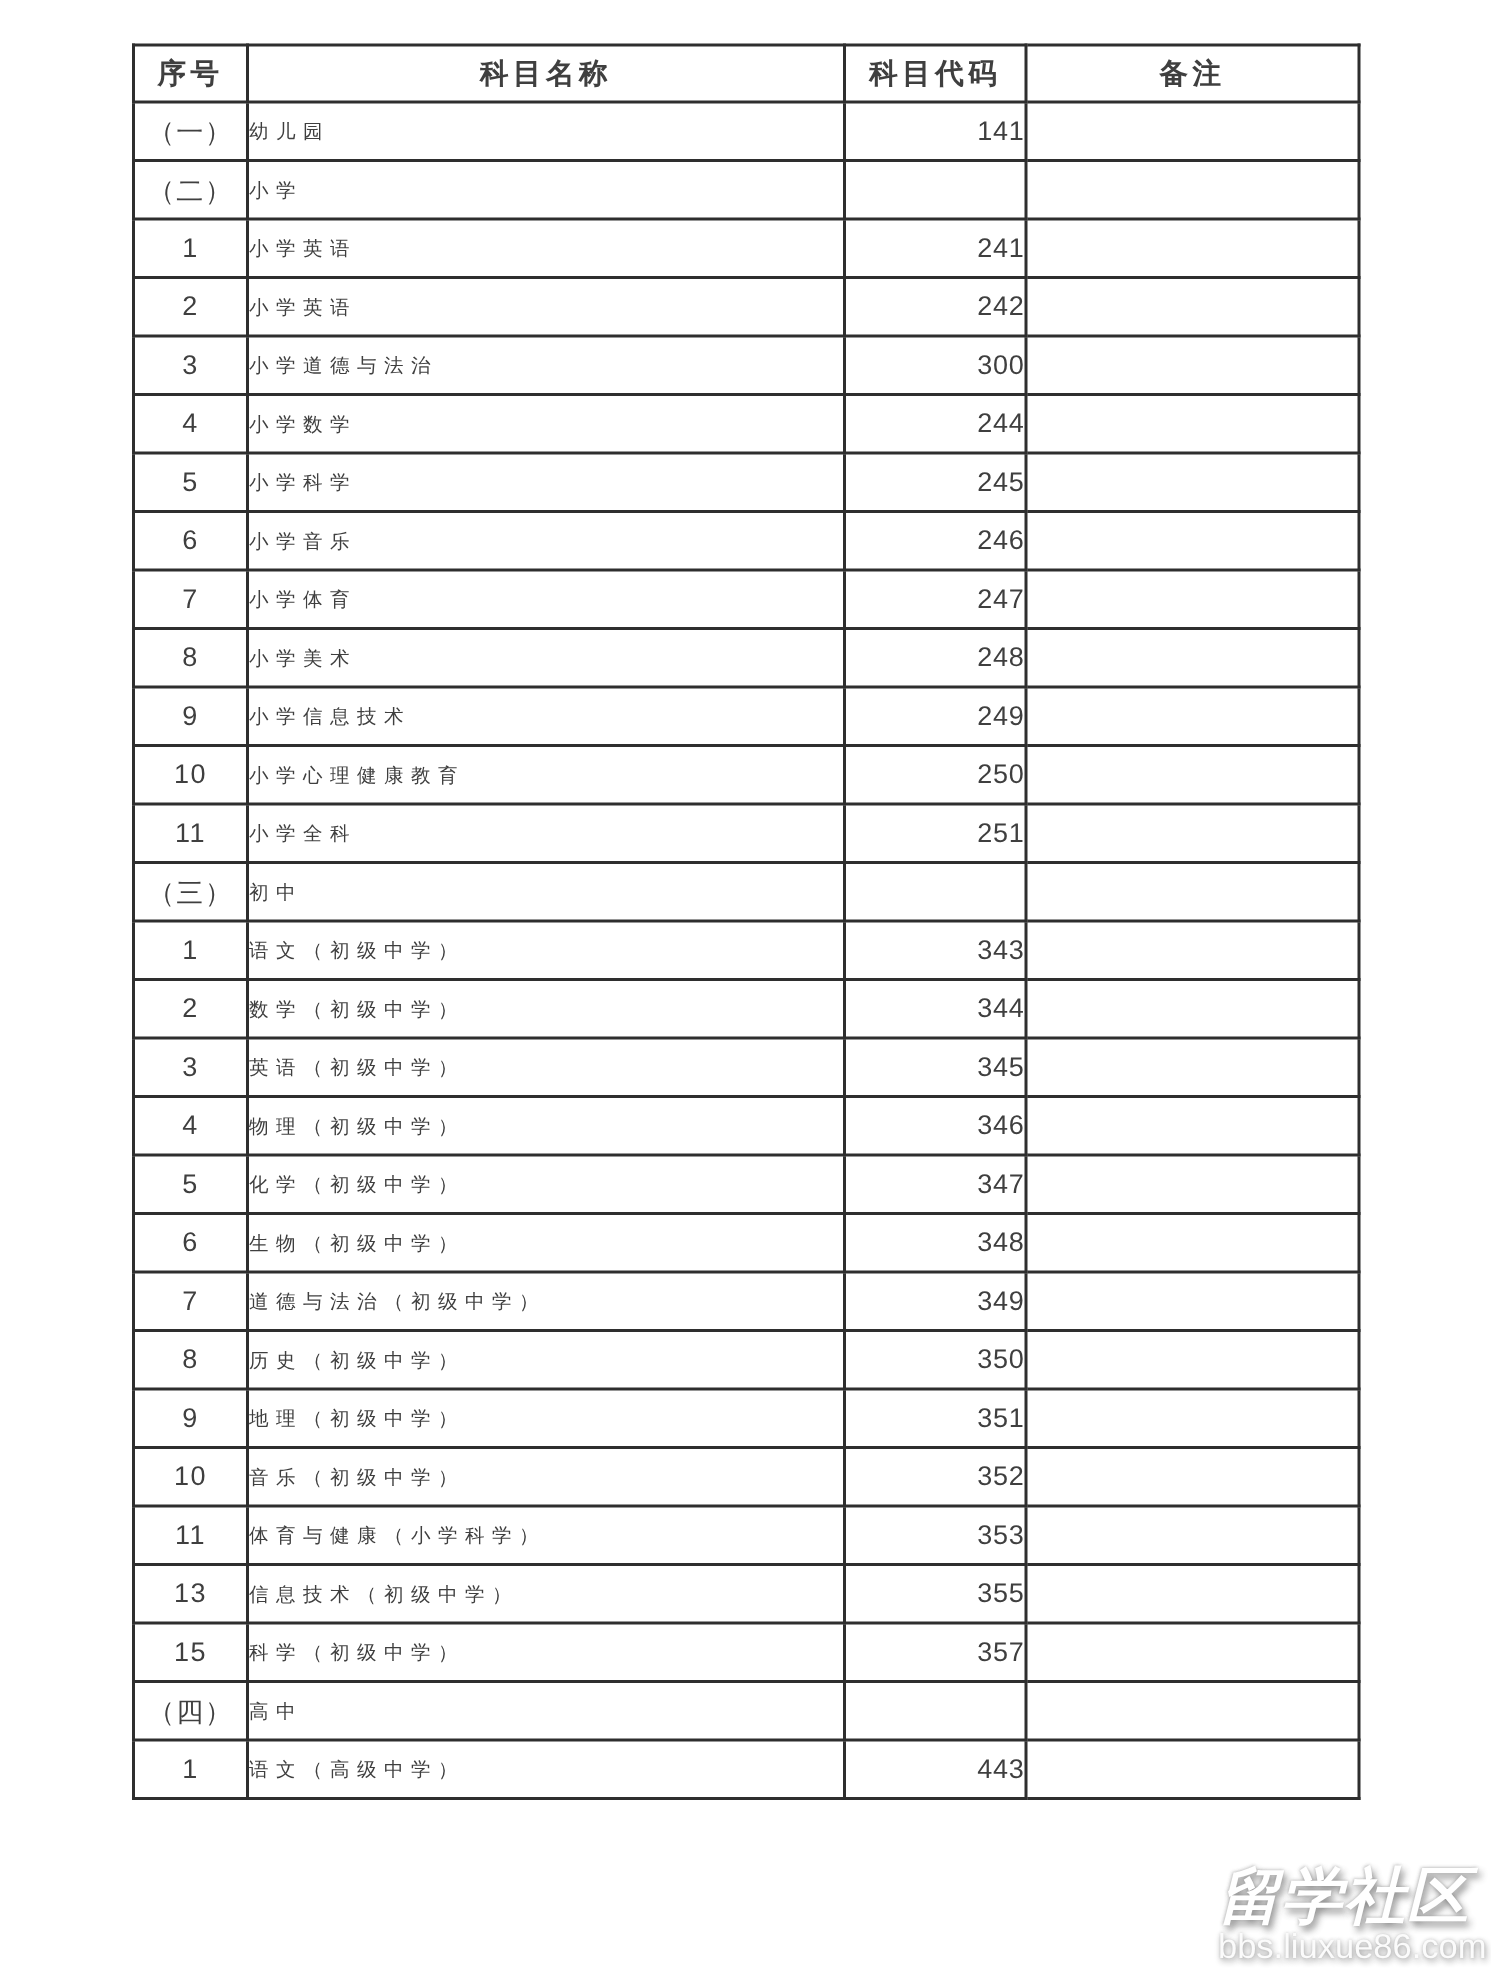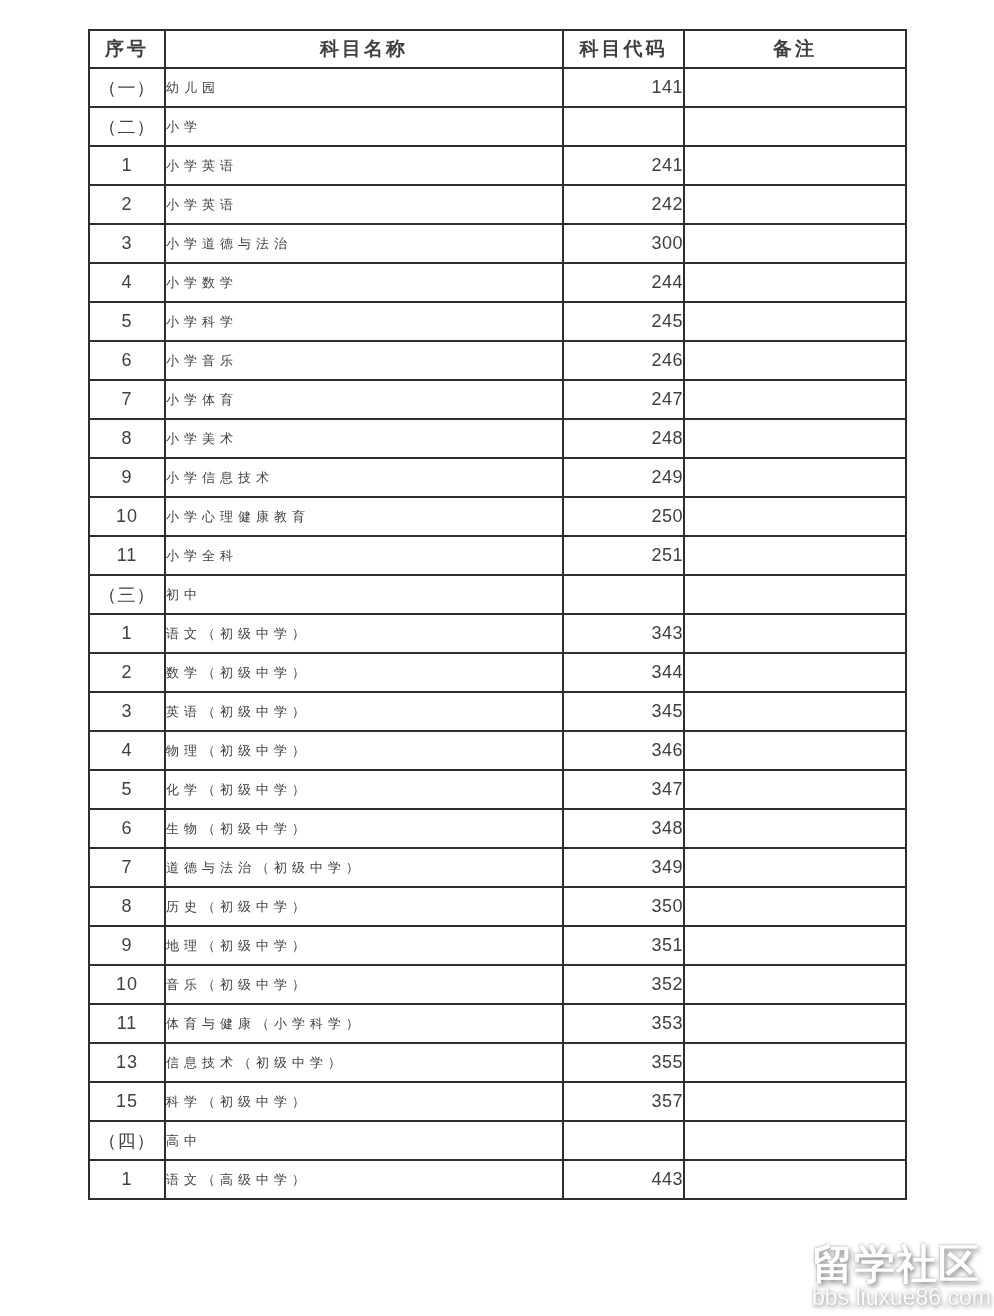--- a/index.html
+++ b/index.html
@@ -72,20 +72,21 @@
     right: 3px;
     bottom: 7px;
     text-align: left;
     pointer-events: none;
     font-family: "Liberation Sans", "DejaVu Sans", sans-serif;
     opacity: 0.96;
   }
   .wm-title {
     font-size: 41px;
     font-weight: bold;
+    font-style: italic;
     letter-spacing: 1px;
     color: #ffffff;
     line-height: 1;
     text-shadow:
       2px 3px 5px rgba(125,125,125,0.9),
       0 0 2px rgba(170,170,170,0.7),
       -1px -1px 2px rgba(200,200,200,0.5);
   }
   .wm-url {
     margin-top: 1px;

